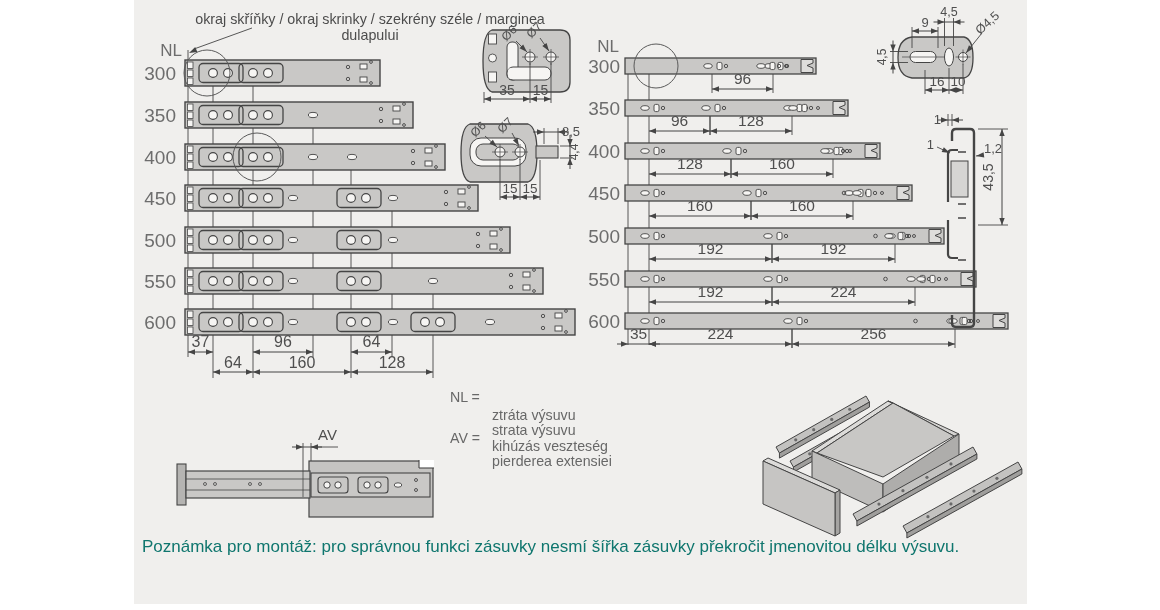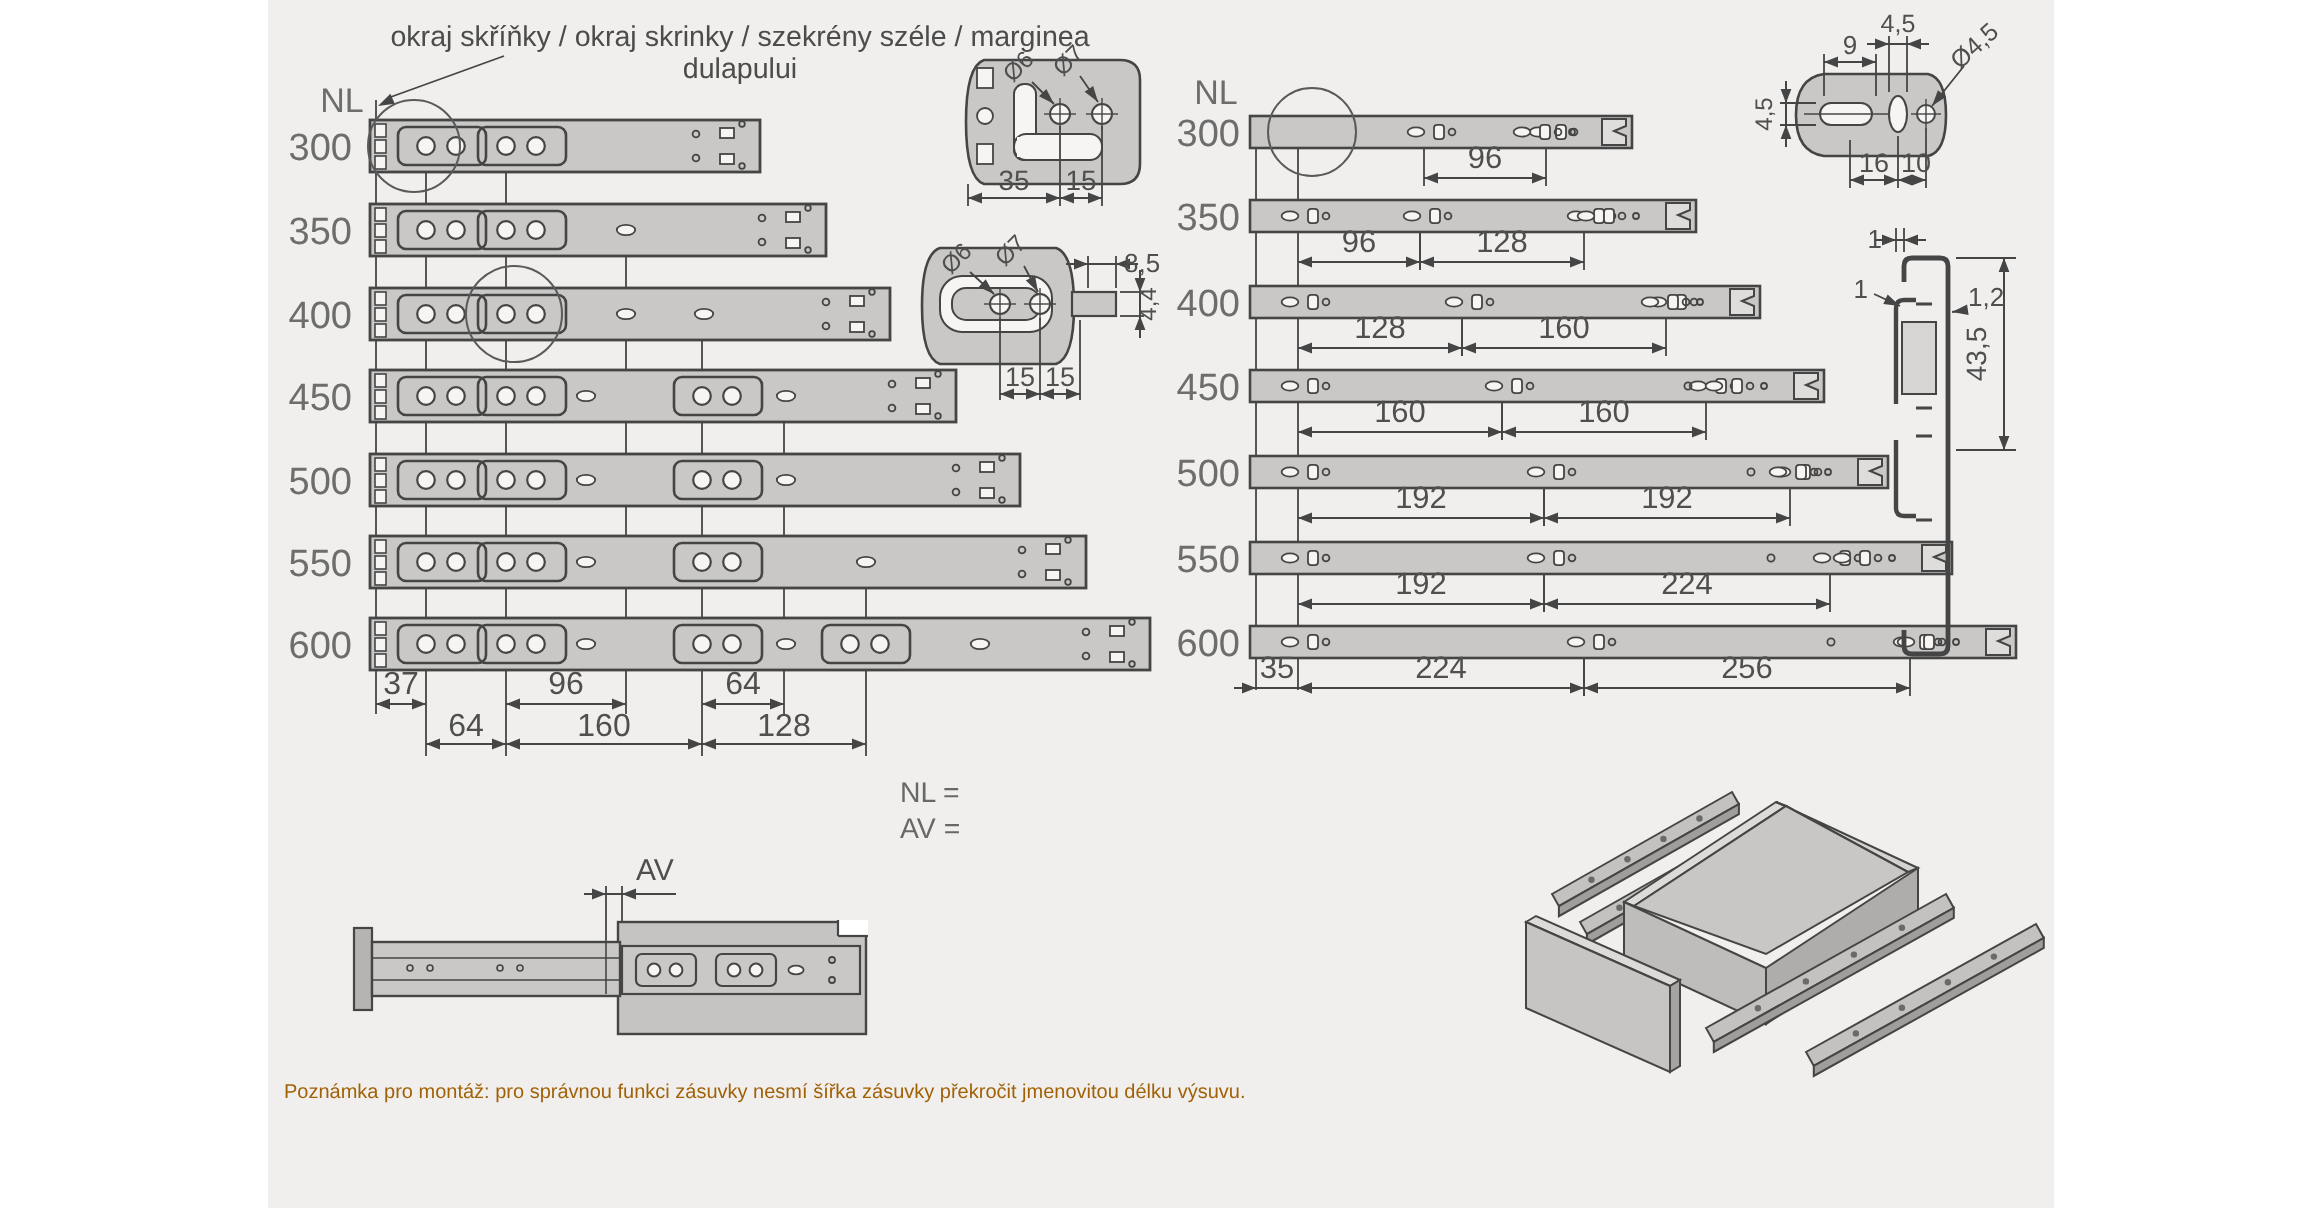--- a/index.html
+++ b/index.html
@@ -4,21 +4,21 @@
 <style>
   html,body{margin:0;padding:0;background:#ffffff;}
   body{width:1160px;height:610px;position:relative;overflow:hidden;
        font-family:"Liberation Sans",sans-serif;}
   .page{position:absolute;left:134px;top:0;width:893px;height:604px;background:#f0efed;}
   .abs{position:absolute;}
   #header-label{left:190px;top:11px;width:360px;text-align:center;font-size:14.3px;color:#4c4c4c;}
   #legend{left:450px;top:390px;color:#686868;font-size:14.2px;line-height:15.6px;}
   .leg-row{display:flex;margin-bottom:2px;align-items:center;}
   .leg-term{width:42px;flex:0 0 42px;}
-  #notes{left:142px;top:540px;width:900px;color:#a16207;font-size:10px;line-height:13.6px;}
+  #notes{left:142px;top:540px;width:900px;color:#0f766e;font-size:17px;line-height:13.6px;}
   svg text{font-family:"Liberation Sans",sans-serif;}
 </style>
 </head>
 <body>
 
 <div class="page"></div>
 
 <div id="header-label" class="abs">okraj skříňky / okraj skrinky / szekrény széle / marginea dulapului</div>
 
 <svg id="diagram" class="abs" style="left:0;top:0" width="1160" height="610" viewBox="0 0 1160 610">
@@ -734,18 +734,24 @@
       </g>
     </g>
   </svg>
 
 <div id="legend" class="abs">
   <div class="leg-row">
     <div class="leg-term">NL =</div>
   </div>
   <div class="leg-row">
     <div class="leg-term">AV =</div>
+    <div>
+      <div>ztráta výsuvu</div>
+      <div>strata výsuvu</div>
+      <div>kihúzás veszteség</div>
+      <div>pierderea extensiei</div>
+    </div>
   </div>
 </div>
 
 <div id="notes" class="abs">
   <div>Poznámka pro montáž: pro správnou funkci zásuvky nesmí šířka zásuvky překročit jmenovitou délku výsuvu.</div>
 </div>
 
 </body></html>

